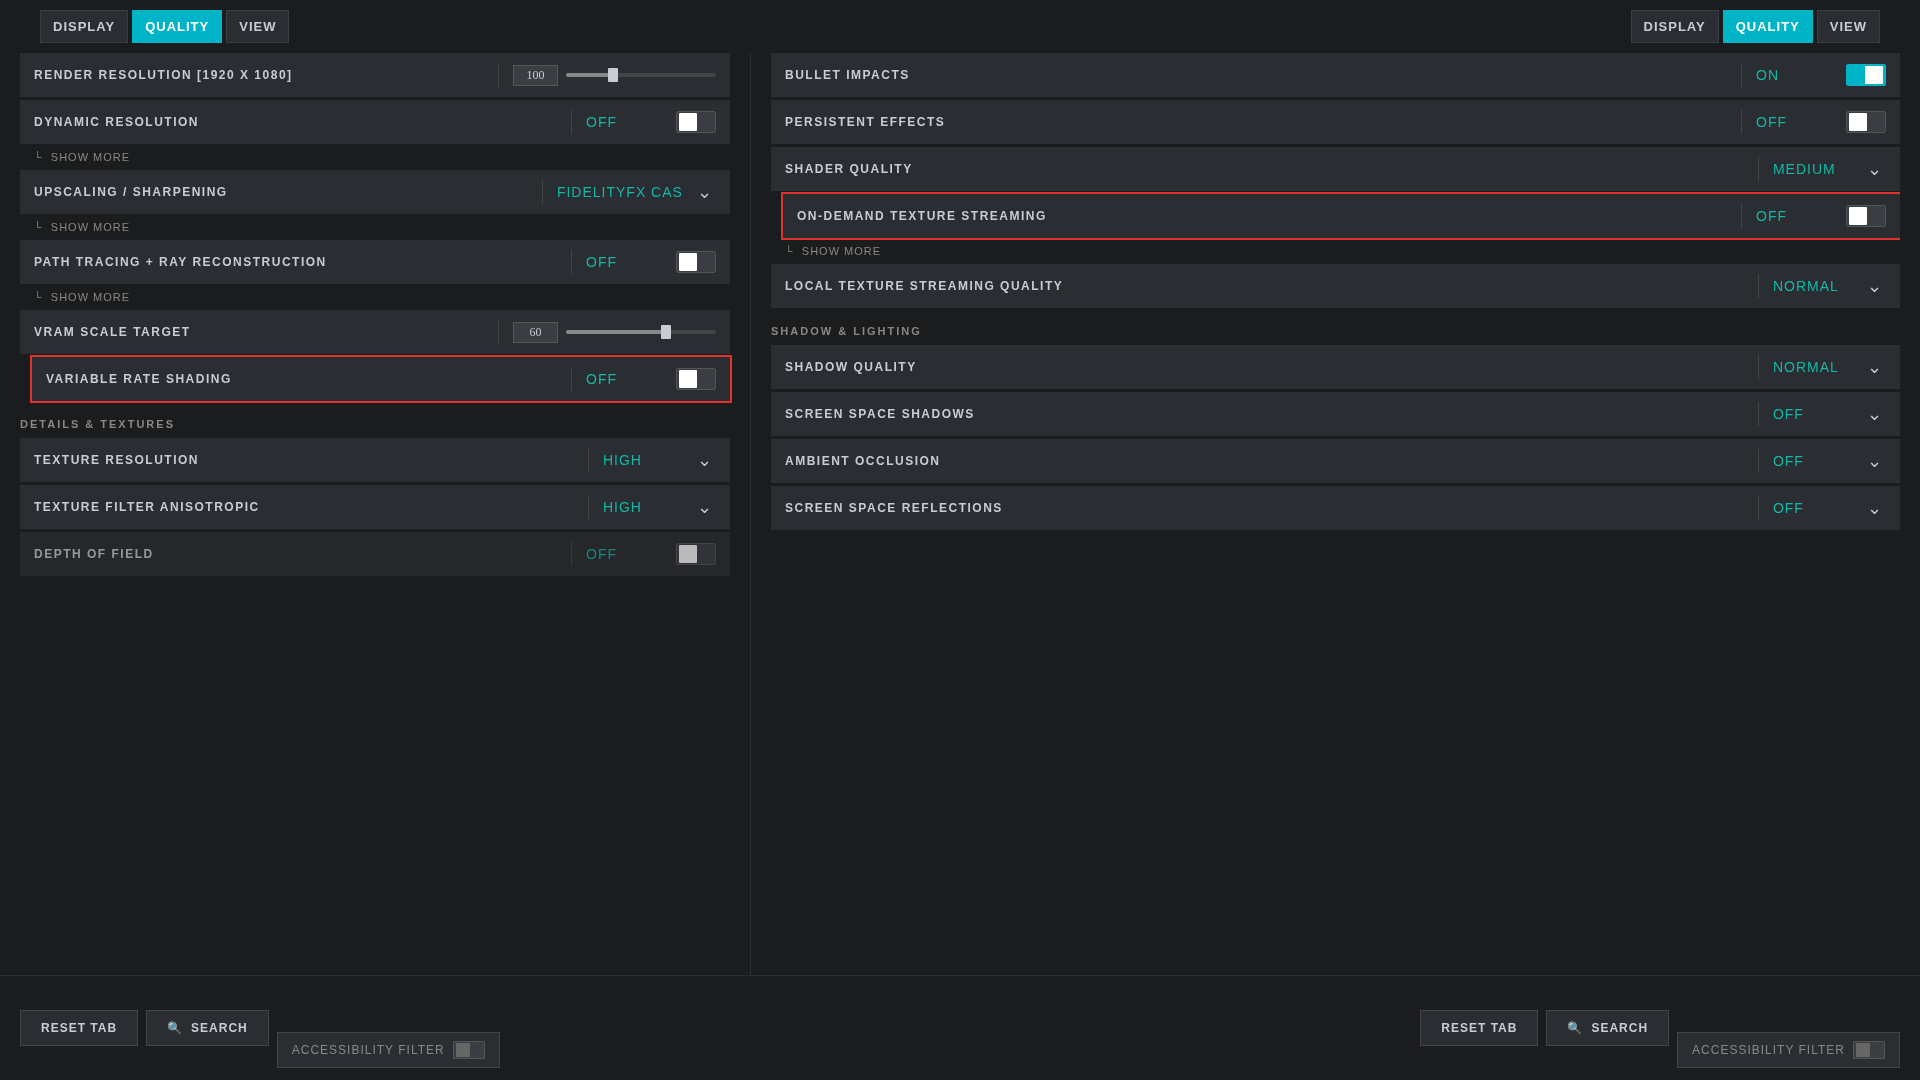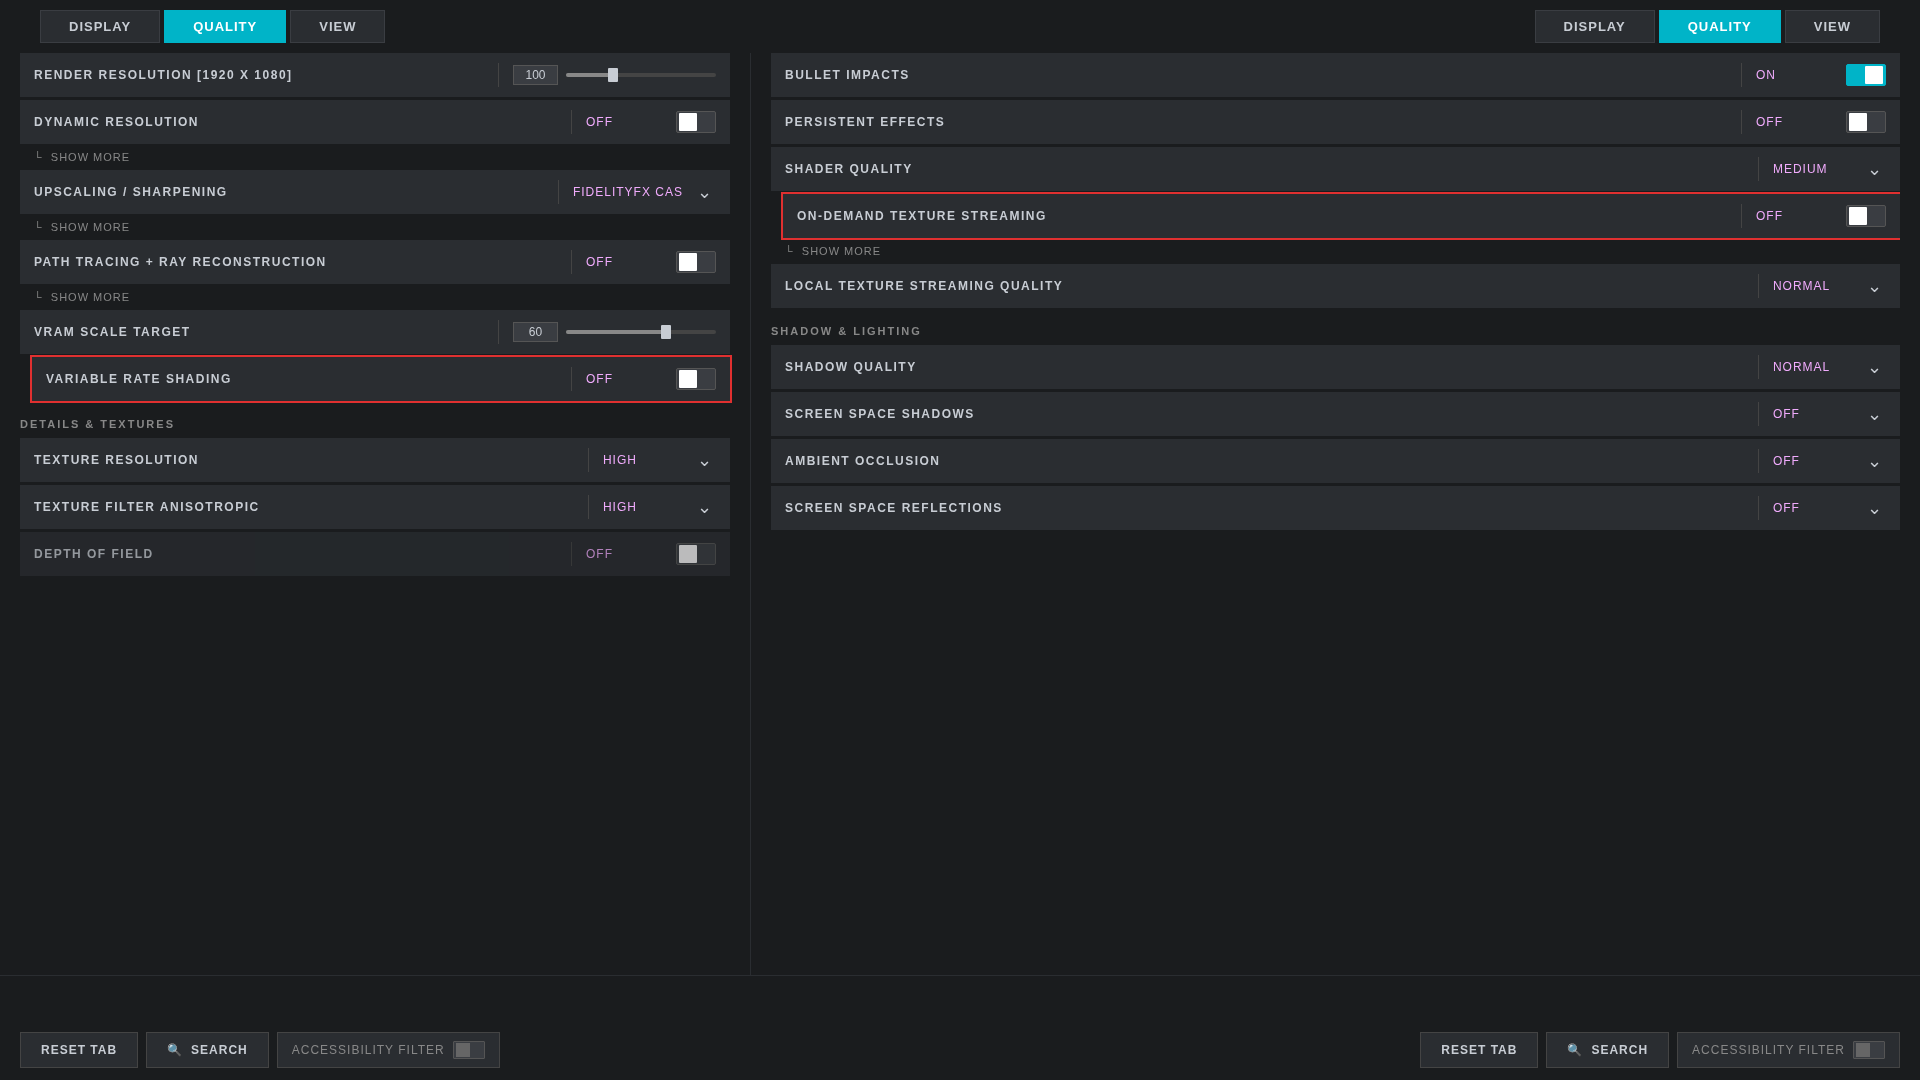--- a/index.html
+++ b/index.html
@@ -24,21 +24,21 @@
       background: #1a1c1e;
     }
     .nav-group {
       display: flex;
       gap: 4px;
     }
     .nav-btn {
       background: #2a2d31;
       color: #c8cdd4;
       border: 1px solid #3a3d42;
-      padding: 8px 28px;
+      padding: 8px 12px;
       font-size: 13px;
       font-weight: bold;
       letter-spacing: 1px;
       cursor: pointer;
       text-transform: uppercase;
     }
     .nav-btn.active {
       background: #00b4c8;
       color: #fff;
       border-color: #00b4c8;
@@ -97,23 +97,23 @@
     }
 
     .divider-line {
       width: 1px;
       height: 24px;
       background: #444;
       margin: 0 14px;
     }
 
     .setting-value {
-      font-size: 12px;
+      font-size: 14px;
       letter-spacing: 1px;
-      color: #f0abfc;
+      color: #14b8a6;
       min-width: 80px;
       text-transform: uppercase;
     }
 
     
     .toggle {
       width: 40px;
       height: 22px;
       border-radius: 2px;
       border: 1px solid #555;
@@ -149,20 +149,21 @@
       font-size: 18px;
       padding: 0 4px;
       margin-left: 10px;
     }
 
     
     .slider-container {
       display: flex;
       align-items: center;
       gap: 8px;
+      font-family: Liberation Serif, serif;
     }
     .slider-value {
       background: #3a3d42;
       border: 1px solid #555;
       color: #c8cdd4;
       font-size: 12px;
       padding: 2px 8px;
       min-width: 45px;
       text-align: center;
     }
@@ -217,21 +218,21 @@
     .bottom-bar {
       display: flex;
       justify-content: space-between;
       padding: 12px 20px;
       background: #1a1c1e;
       border-top: 1px solid #2a2d31;
     }
     .bottom-bar-group {
       display: flex;
       gap: 8px;
-      align-items: flex-end;
+      align-items: center;
       border-radius: 10px;
     }
     .bottom-btn {
       background: #2a2d31;
       color: #c8cdd4;
       border: 1px solid #444;
       padding: 10px 20px;
       font-size: 12px;
       font-weight: bold;
       letter-spacing: 1px;

